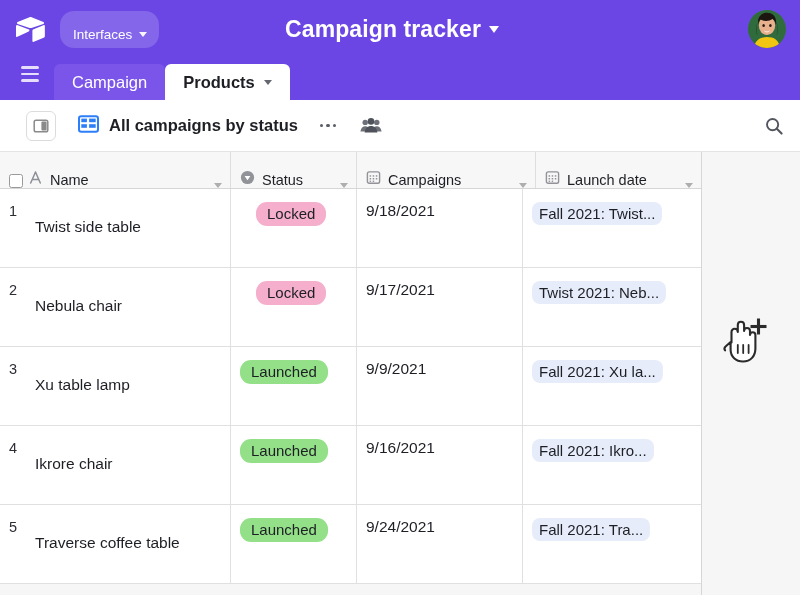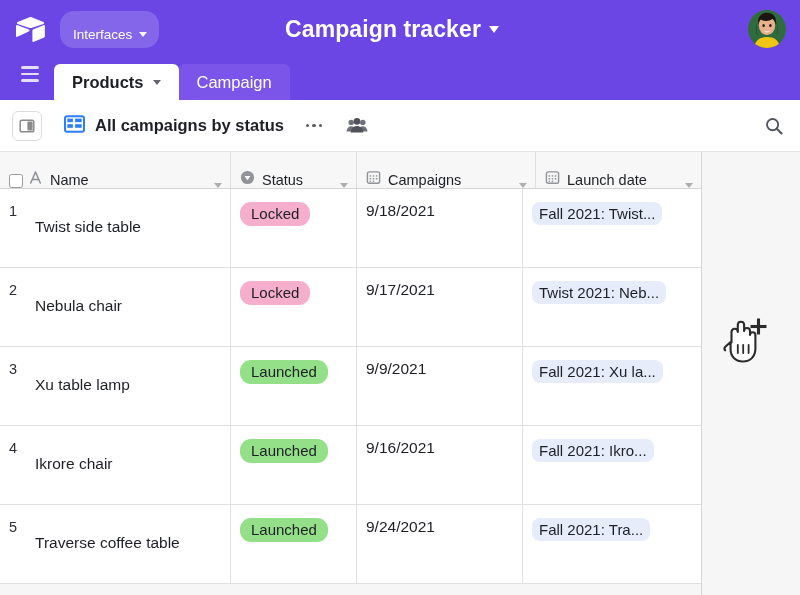--- a/index.html
+++ b/index.html
@@ -108,21 +108,21 @@
   .tab.active { background: #ffffff; color: #1d1f25; font-weight: bold; }
   .tab.inactive { background: #7b55ea; color: #ffffff; }
   .tab .caret-sm { border-top-color: #5c5f68; }
 
   
   .viewbar {
     height: 52px;
     background: #fff;
     border-bottom: 1px solid #e3e3e3;
     display: flex; align-items: center;
-    padding: 0 12px;
+    padding: 0 26px;
     position: relative;
   }
   .panel-toggle {
     width: 30px; height: 30px;
     border: 1px solid #dcdcdc;
     border-radius: 6px;
     display:flex; align-items:center; justify-content:center;
     cursor: pointer; background:#fff;
   }
   .view-group {
@@ -207,21 +207,21 @@
 
   .pill {
     display: inline-block;
     border-radius: 11px;
     padding: 3px 11px 4px 11px;
     font-size: 15px;
     line-height: 1.15;
     color: #1d1f25;
     white-space: nowrap;
   }
-  .pill.locked   { background: #f5aecb; }
+  .pill.locked   { background: #f5aecb; margin-left: 16px; }
   .pill.launched { background: #93e088; }
 
   .linkchip {
     display: inline-block;
     background: #e6ecfa;
     border-radius: 8px;
     padding: 2.5px 7px 3.5px 7px;
     font-size: 15px;
     color: #1d1f25;
     white-space: nowrap;
@@ -286,27 +286,27 @@
     </div>
   </div>
 
   <div class="tabstrip">
     <div class="hamburger">
       <span></span>
         <span></span>
         <span></span>
     </div>
 
+    <div class="tab inactive">
+      <span>Campaign</span>
+    </div>
+
     <div class="tab active">
       <span>Products</span>
       <span class="caret-sm"></span>
-    </div>
-
-    <div class="tab inactive">
-      <span>Campaign</span>
     </div>
   </div>
 
   <div class="viewbar">
 
     <div class="panel-toggle">
       <svg width="16" height="14" viewBox="0 0 16 14">
         <rect x="1.2" y="1.2" width="13.6" height="11.6" rx="1.8" fill="none" stroke="#8a8a8a" stroke-width="1.5"></rect>
         <rect x="8.4" y="2.6" width="5.2" height="8.8" rx="1" fill="#8a8a8a"></rect>
       </svg>

